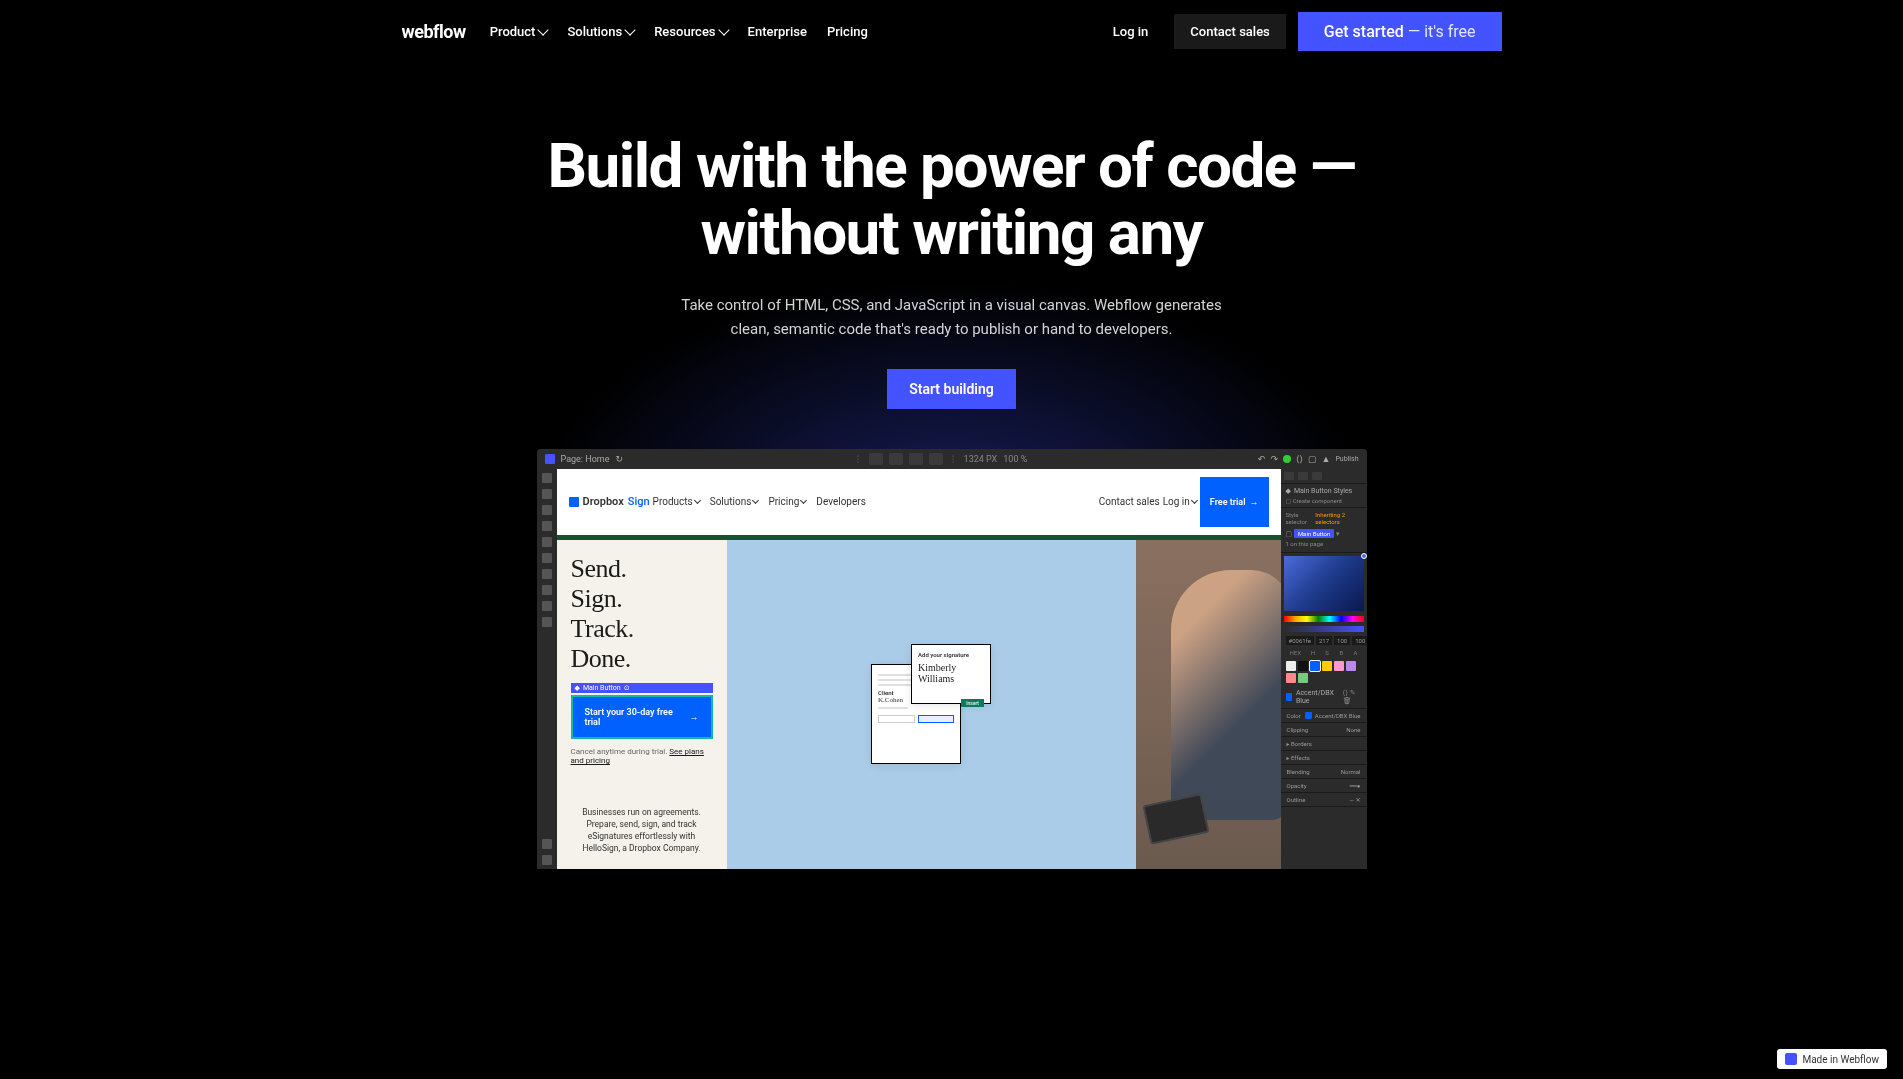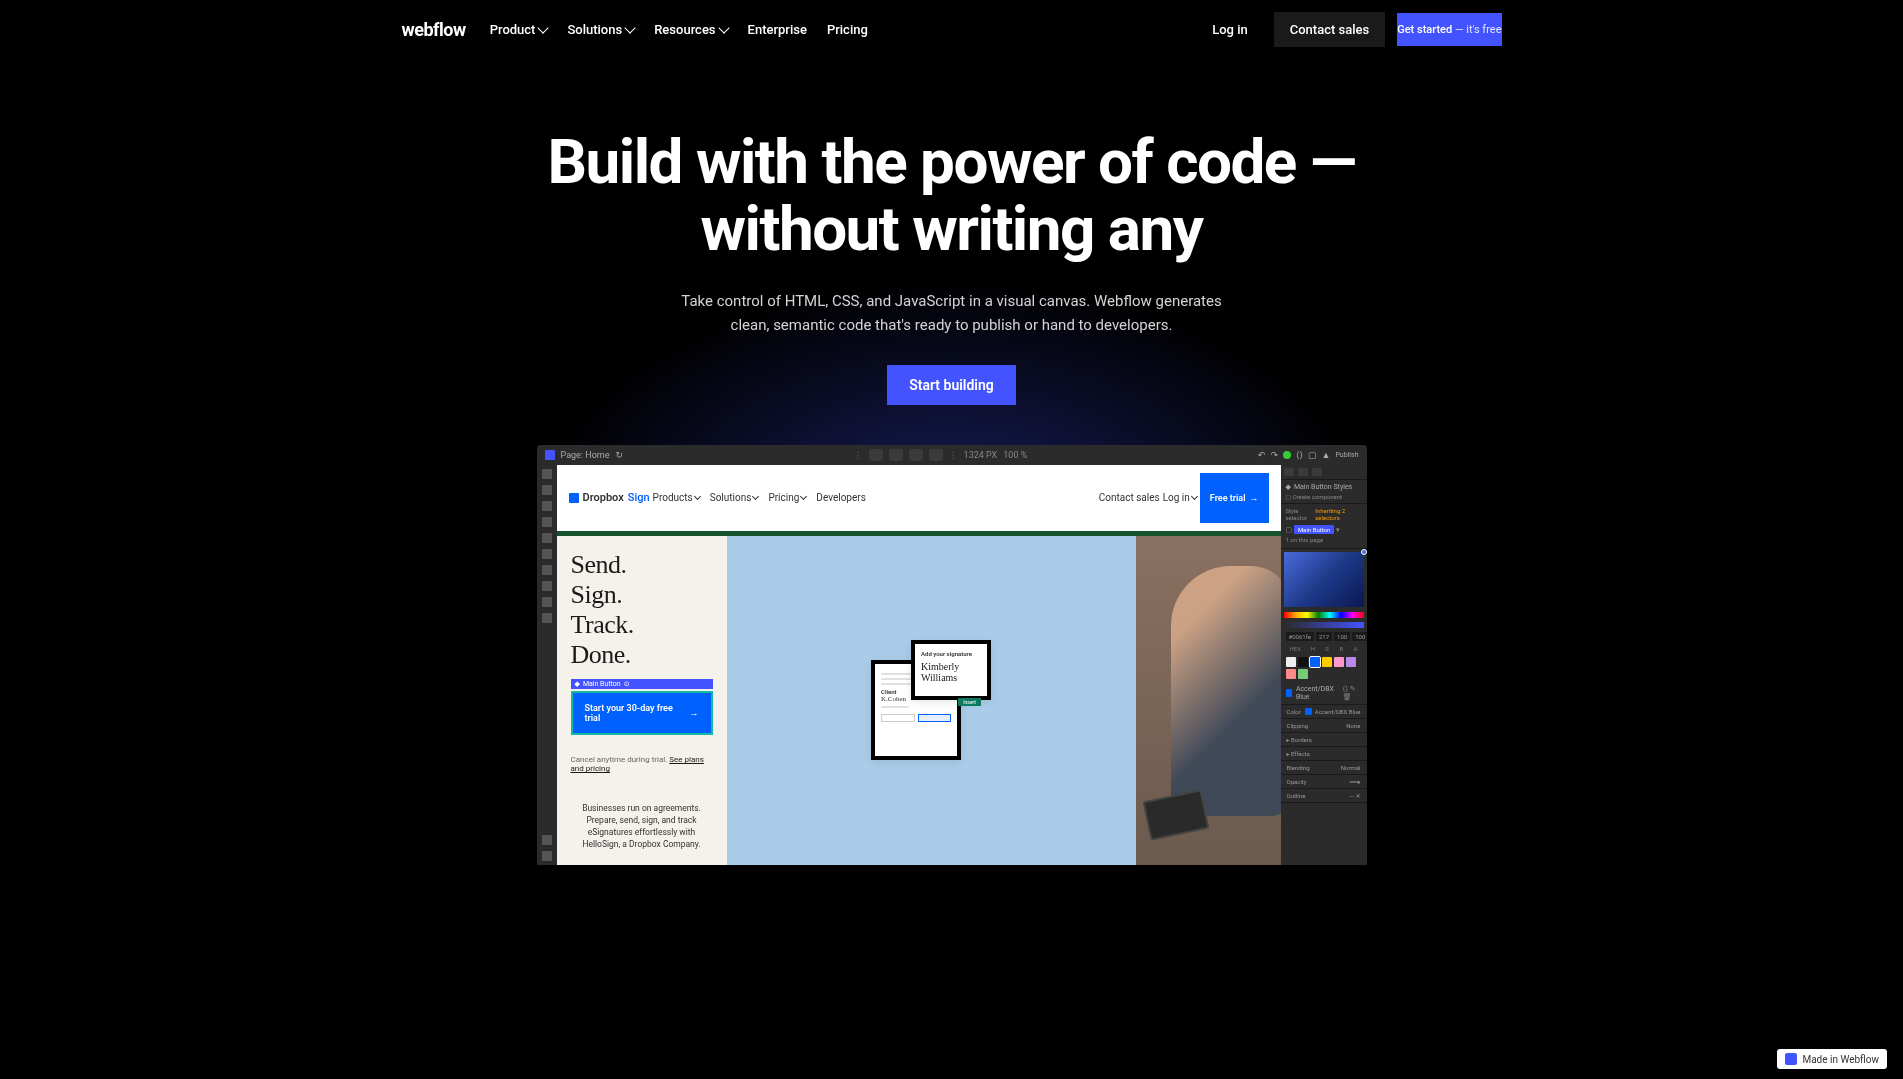--- a/index.html
+++ b/index.html
@@ -6,21 +6,21 @@
 body{background:#000;color:#fff;min-height:1079px;overflow-x:hidden;position:relative}
 .nav{display:flex;align-items:center;justify-content:space-between;padding:12px 0;max-width:1100px;margin:0 auto}
 .nav-left{display:flex;align-items:center;gap:24px}
 .logo{font-weight:700;font-size:18px;letter-spacing:-0.5px}
 .nav-links{display:flex;gap:20px;align-items:center}
 .nav-link{color:#fff;font-size:13px;font-weight:500;display:flex;align-items:center;gap:4px;cursor:pointer}
 .chev{width:8px;height:8px;border-right:1.5px solid #fff;border-bottom:1.5px solid #fff;transform:rotate(45deg);margin-top:-3px}
 .nav-right{display:flex;align-items:center;gap:12px}
 .btn-ghost{background:transparent;color:#fff;border:none;padding:10px 14px;font-size:13px;font-weight:500;cursor:pointer}
 .btn-outline{background:#1a1a1a;color:#fff;border:none;padding:10px 16px;font-size:13px;font-weight:500;cursor:pointer}
-.btn-primary{background:#4353ff;color:#fff;border:none;padding:10px 0;font-size:11px;font-weight:500;cursor:pointer}
+.btn-primary{background:#4353ff;color:#fff;border:none;padding:10px 26px;font-size:16px;font-weight:500;cursor:pointer}
 .btn-primary .sub{opacity:.85;font-weight:400}
 .hero{text-align:center;padding:70px 20px 40px;position:relative}
 .hero h1{font-size:62px;font-weight:700;line-height:1.08;letter-spacing:-1.5px;max-width:900px;margin:0 auto}
 .hero p{font-size:15px;line-height:1.6;max-width:560px;margin:26px auto 0;color:#d4d4d4}
 .hero .cta{display:inline-block;background:#4353ff;color:#fff;padding:12px 22px;font-size:14px;font-weight:600;margin-top:28px;cursor:pointer;border:none}
 .glow{position:absolute;width:900px;height:500px;background:radial-gradient(ellipse,rgba(67,83,255,.35) 0%,transparent 65%);left:50%;transform:translateX(-50%);top:260px;pointer-events:none;z-index:0}
 .editor-wrap{max-width:830px;margin:0 auto;position:relative;z-index:1}
 .editor{background:#1e1e1e;border-radius:4px 4px 0 0;overflow:hidden;display:flex;flex-direction:column;height:420px}
 .topbar{display:flex;align-items:center;background:#2b2b2b;height:20px;padding:0 8px;font-size:9px;color:#aaa;gap:8px}
 .topbar .tb-left{display:flex;align-items:center;gap:6px}
@@ -40,26 +40,26 @@
 .canvas-nav .brand .sign{color:#0061ff;font-weight:500}
 .canvas-nav .cnav-link{display:flex;align-items:center;gap:2px;cursor:pointer}
 .cchev{width:5px;height:5px;border-right:1px solid #333;border-bottom:1px solid #333;transform:rotate(45deg);margin-top:-2px}
 .canvas-nav .spacer{flex:1}
 .canvas-nav .ft-btn{background:#0061fe;color:#fff;padding:20px 10px;font-size:9px;font-weight:600;display:flex;align-items:center;gap:4px;cursor:pointer}
 .canvas-content{display:flex;flex:1;min-height:0}
 .canvas-left{width:170px;background:#f5f2ec;padding:14px;display:flex;flex-direction:column}
 .canvas-left h2{font-family:Georgia,serif;font-size:26px;font-weight:400;line-height:1.15;color:#1a1a1a;letter-spacing:-0.5px}
 .mb-tag{background:#4353ff;color:#fff;font-size:7px;padding:1px 4px;display:inline-flex;align-items:center;gap:3px;margin-top:10px}
 .mb-btn{background:#0061fe;color:#fff;padding:10px 12px;font-size:9px;font-weight:600;display:flex;align-items:center;justify-content:space-between;margin-top:2px;cursor:pointer;border:2px solid #14b8a6}
-.mb-sub{font-size:8px;color:#666;margin-top:20px}
+.mb-sub{font-size:8px;color:#666;margin-top:8px}
 .mb-sub a{color:#1a1a1a;text-decoration:underline}
 .biz{font-size:8.5px;text-align:center;color:#333;margin-top:auto;line-height:1.4}
 .canvas-mid{flex:1;background:#abcce8;position:relative;display:flex;align-items:center;justify-content:center}
 .cards{position:relative;width:120px;height:120px}
-.card{position:absolute;background:#fff;border:4px solid #000000;box-shadow:0 2px 8px rgba(0,0,0,.1)}
+.card{position:absolute;background:#fff;border:1px solid #000000;box-shadow:0 2px 8px rgba(0,0,0,.1)}
 .card1{width:90px;height:100px;left:0;top:20px;padding:6px}
 .card2{width:80px;height:60px;left:40px;top:0;padding:6px}
 .card-line{height:2px;background:#e0e0e0;margin:3px 0;border-radius:1px}
 .card-sig{font-family:cursive;font-size:10px;color:#1a1a1a;margin:4px 0}
 .card-title{font-size:6px;color:#333;font-weight:600}
 .canvas-right{width:145px;background:linear-gradient(180deg,#8a7060 0%,#6b5a4e 100%);position:relative;overflow:hidden}
 .person{position:absolute;right:-10px;top:30px;width:120px;height:250px;background:linear-gradient(135deg,#d4a888 20%,#3a4658 60%);border-radius:60px 40px 20px 20px;opacity:.9}
 .tablet{position:absolute;bottom:30px;left:10px;width:60px;height:40px;background:#2a2a2a;border-radius:3px;transform:rotate(-12deg);border:2px solid #444}
 .right-panel{width:86px;background:#2b2b2b;display:flex;flex-direction:column;font-size:7px;color:#aaa}
 .rp-tabs{display:flex;padding:3px;gap:4px;border-bottom:1px solid #1a1a1a}

